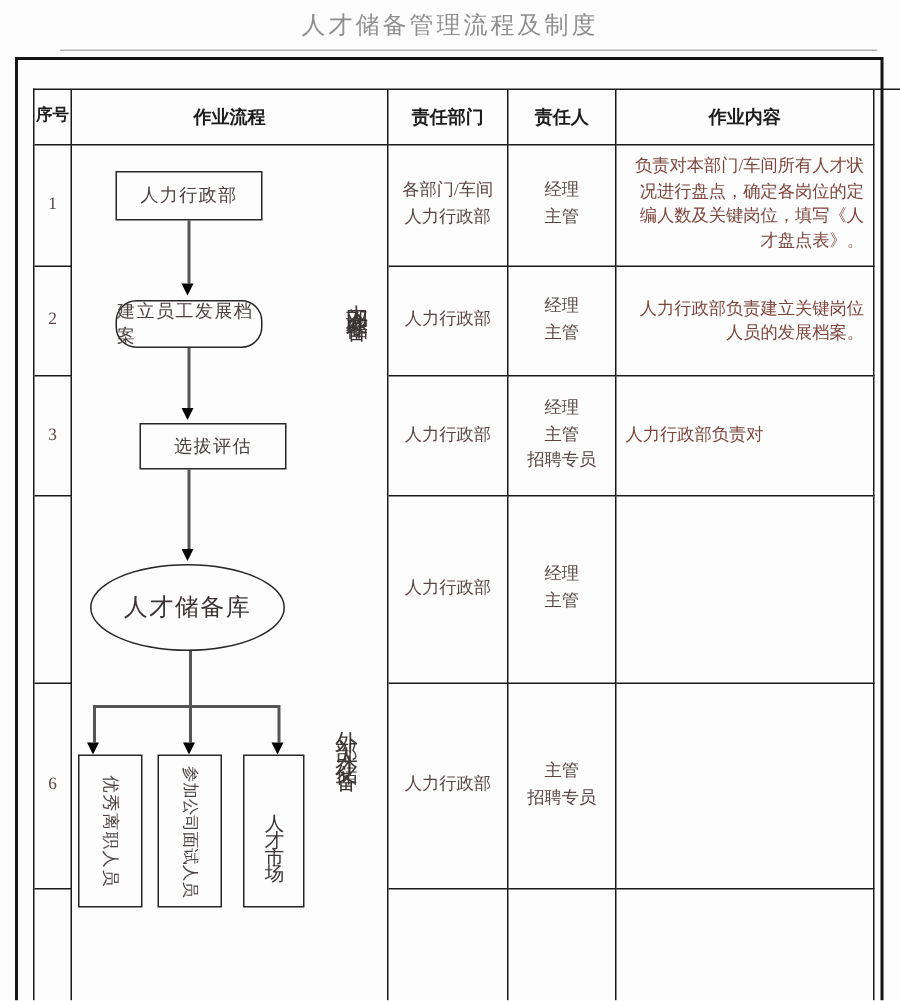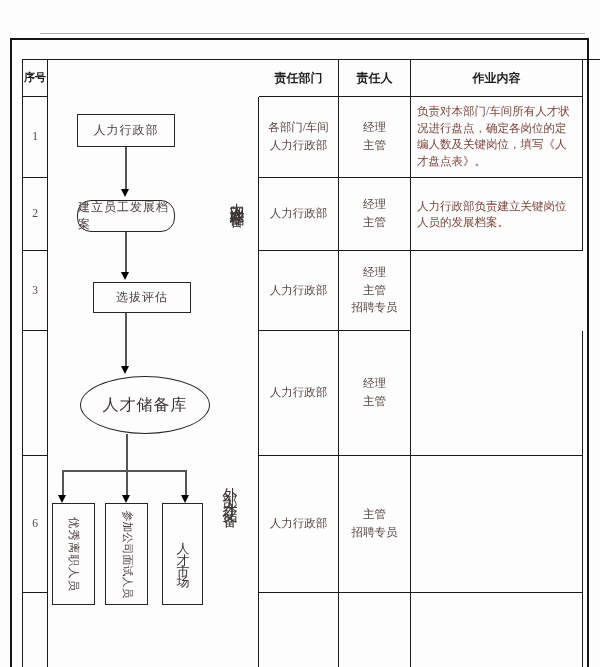--- a/index.html
+++ b/index.html
@@ -11,21 +11,21 @@
               border-top:1px solid #b3b3b3;}
   .outer-box{position:absolute;left:10px;top:38px;width:575px;height:640px;
              border:2px solid #151515;}
   
   .grid{position:absolute;left:22px;top:59px;width:560px;height:608px;
         border-left:1px solid #1a1a1a;border-top:1px solid #1a1a1a;padding-left:47px;}
   .cell{position:absolute;box-sizing:border-box;border-right:1px solid #1a1a1a;
         border-bottom:1px solid #1a1a1a;display:flex;align-items:center;justify-content:center;
         text-align:center;white-space:pre-line;color:#5a4545;font-size:11.5px;line-height:1.55;}
   .cell.hdr{font-weight:bold;color:#1c1c1c;font-size:12px;line-height:1.25;}
-  .cell.content{justify-content:flex-start;text-align:left;padding:4px 6px;
+  .cell.content{justify-content:flex-start;text-align:right;padding:4px 6px;
                 color:#7c453b;line-height:16.5px;}
   .cell.content.topalign{align-items:flex-start;padding-top:6px;}
   .cell.flowcell{border-bottom:none;}
   
   .fbox{position:absolute;box-sizing:border-box;border:1px solid #262626;background:#fdfdfd;
         display:flex;align-items:center;justify-content:center;font-size:12px;
         letter-spacing:1px;color:#4d4040;}
   .oval{position:absolute;box-sizing:border-box;border:1.5px solid #262626;border-radius:50%;
         display:flex;align-items:center;justify-content:center;font-size:16px;
         letter-spacing:1px;color:#3c3434;background:#fdfdfd;}
@@ -41,26 +41,28 @@
          color:#3a3434;}
   .vtext.inbox{font-size:13px;letter-spacing:11px;}
   .seclabel{font-size:15px;letter-spacing:2px;}
   .seclabel.ext{letter-spacing:5px;}
 </style>
 </head>
 <body>
 
 <div class="page">
 
+  <div class="title">人才储备管理流程及制度</div>
   <div class="title-rule"></div>
   <div class="outer-box"></div>
 
   <div class="grid">
 
     <div class="cell hdr" style="left:0;top:0;width:25px;height:37px;font-size:11px;">序号</div>
+    <div class="cell hdr" style="left:25px;top:0;width:211px;height:37px;">作业流程</div>
     <div class="cell hdr" style="left:236px;top:0;width:80px;height:37px;">责任部门</div>
     <div class="cell hdr" style="left:316px;top:0;width:72px;height:37px;">责任人</div>
     <div class="cell hdr" style="left:388px;top:0;width:172px;height:37px;">作业内容</div>
 
     <div class="cell flowcell" style="left:25px;top:37px;width:211px;height:571px;"></div>
 
     <div class="cell" style="left:0;top:37px;width:25px;height:81px;">1</div>
     <div class="cell" style="left:236px;top:37px;width:80px;height:81px;">各部门/车间
 人力行政部</div>
     <div class="cell" style="left:316px;top:37px;width:72px;height:81px;">经理
@@ -71,20 +73,21 @@
     <div class="cell" style="left:236px;top:118px;width:80px;height:73px;">人力行政部</div>
     <div class="cell" style="left:316px;top:118px;width:72px;height:73px;">经理
 主管</div>
     <div class="cell content" style="left:388px;top:118px;width:172px;height:73px;">人力行政部负责建立关键岗位人员的发展档案。</div>
 
     <div class="cell" style="left:0;top:191px;width:25px;height:80px;">3</div>
     <div class="cell" style="left:236px;top:191px;width:80px;height:80px;">人力行政部</div>
     <div class="cell" style="left:316px;top:191px;width:72px;height:80px;">经理
 主管
 招聘专员</div>
+    <div class="cell content" style="left:388px;top:191px;width:172px;height:80px;">人力行政部负责对</div>
 
     <div class="cell" style="left:0;top:271px;width:25px;height:125px;"></div>
     <div class="cell" style="left:236px;top:271px;width:80px;height:125px;">人力行政部</div>
     <div class="cell" style="left:316px;top:271px;width:72px;height:125px;">经理
 主管</div>
     <div class="cell content" style="left:388px;top:271px;width:172px;height:125px;"></div>
 
     <div class="cell" style="left:0;top:396px;width:25px;height:137px;">6</div>
     <div class="cell" style="left:236px;top:396px;width:80px;height:137px;">人力行政部</div>
     <div class="cell" style="left:316px;top:396px;width:72px;height:137px;">主管
@@ -105,21 +108,21 @@
   <div class="fbox" style="left:77px;top:200px;width:98px;height:32px;border-radius:14px;">建立员工发展档案</div>
 
   <div class="shaft" style="left:125px;top:232px;height:40px;"></div>
   <div class="ahead" style="left:121px;top:272px;"></div>
 
   <div class="fbox" style="left:77px;top:282px;width:98px;height:31px;margin-left:16px;">选拔评估</div>
 
   <div class="shaft" style="left:125px;top:313px;height:53px;"></div>
   <div class="ahead" style="left:121px;top:366px;"></div>
 
-  <div class="oval" style="left:80px;top:376px;width:130px;height:58px;">人才储备库</div>
+  <div class="oval" style="left:60px;top:376px;width:130px;height:58px;">人才储备库</div>
 
   <div class="shaft" style="left:126px;top:434px;height:37px;"></div>
   <div class="hline" style="left:62px;top:470px;width:124px;"></div>
 
   <div class="shaft" style="left:62px;top:470px;height:25px;"></div>
   <div class="ahead" style="left:58px;top:495px;"></div>
   <div class="shaft" style="left:126px;top:470px;height:25px;"></div>
   <div class="ahead" style="left:122px;top:495px;"></div>
   <div class="shaft" style="left:185px;top:470px;height:25px;"></div>
   <div class="ahead" style="left:181px;top:495px;"></div>

